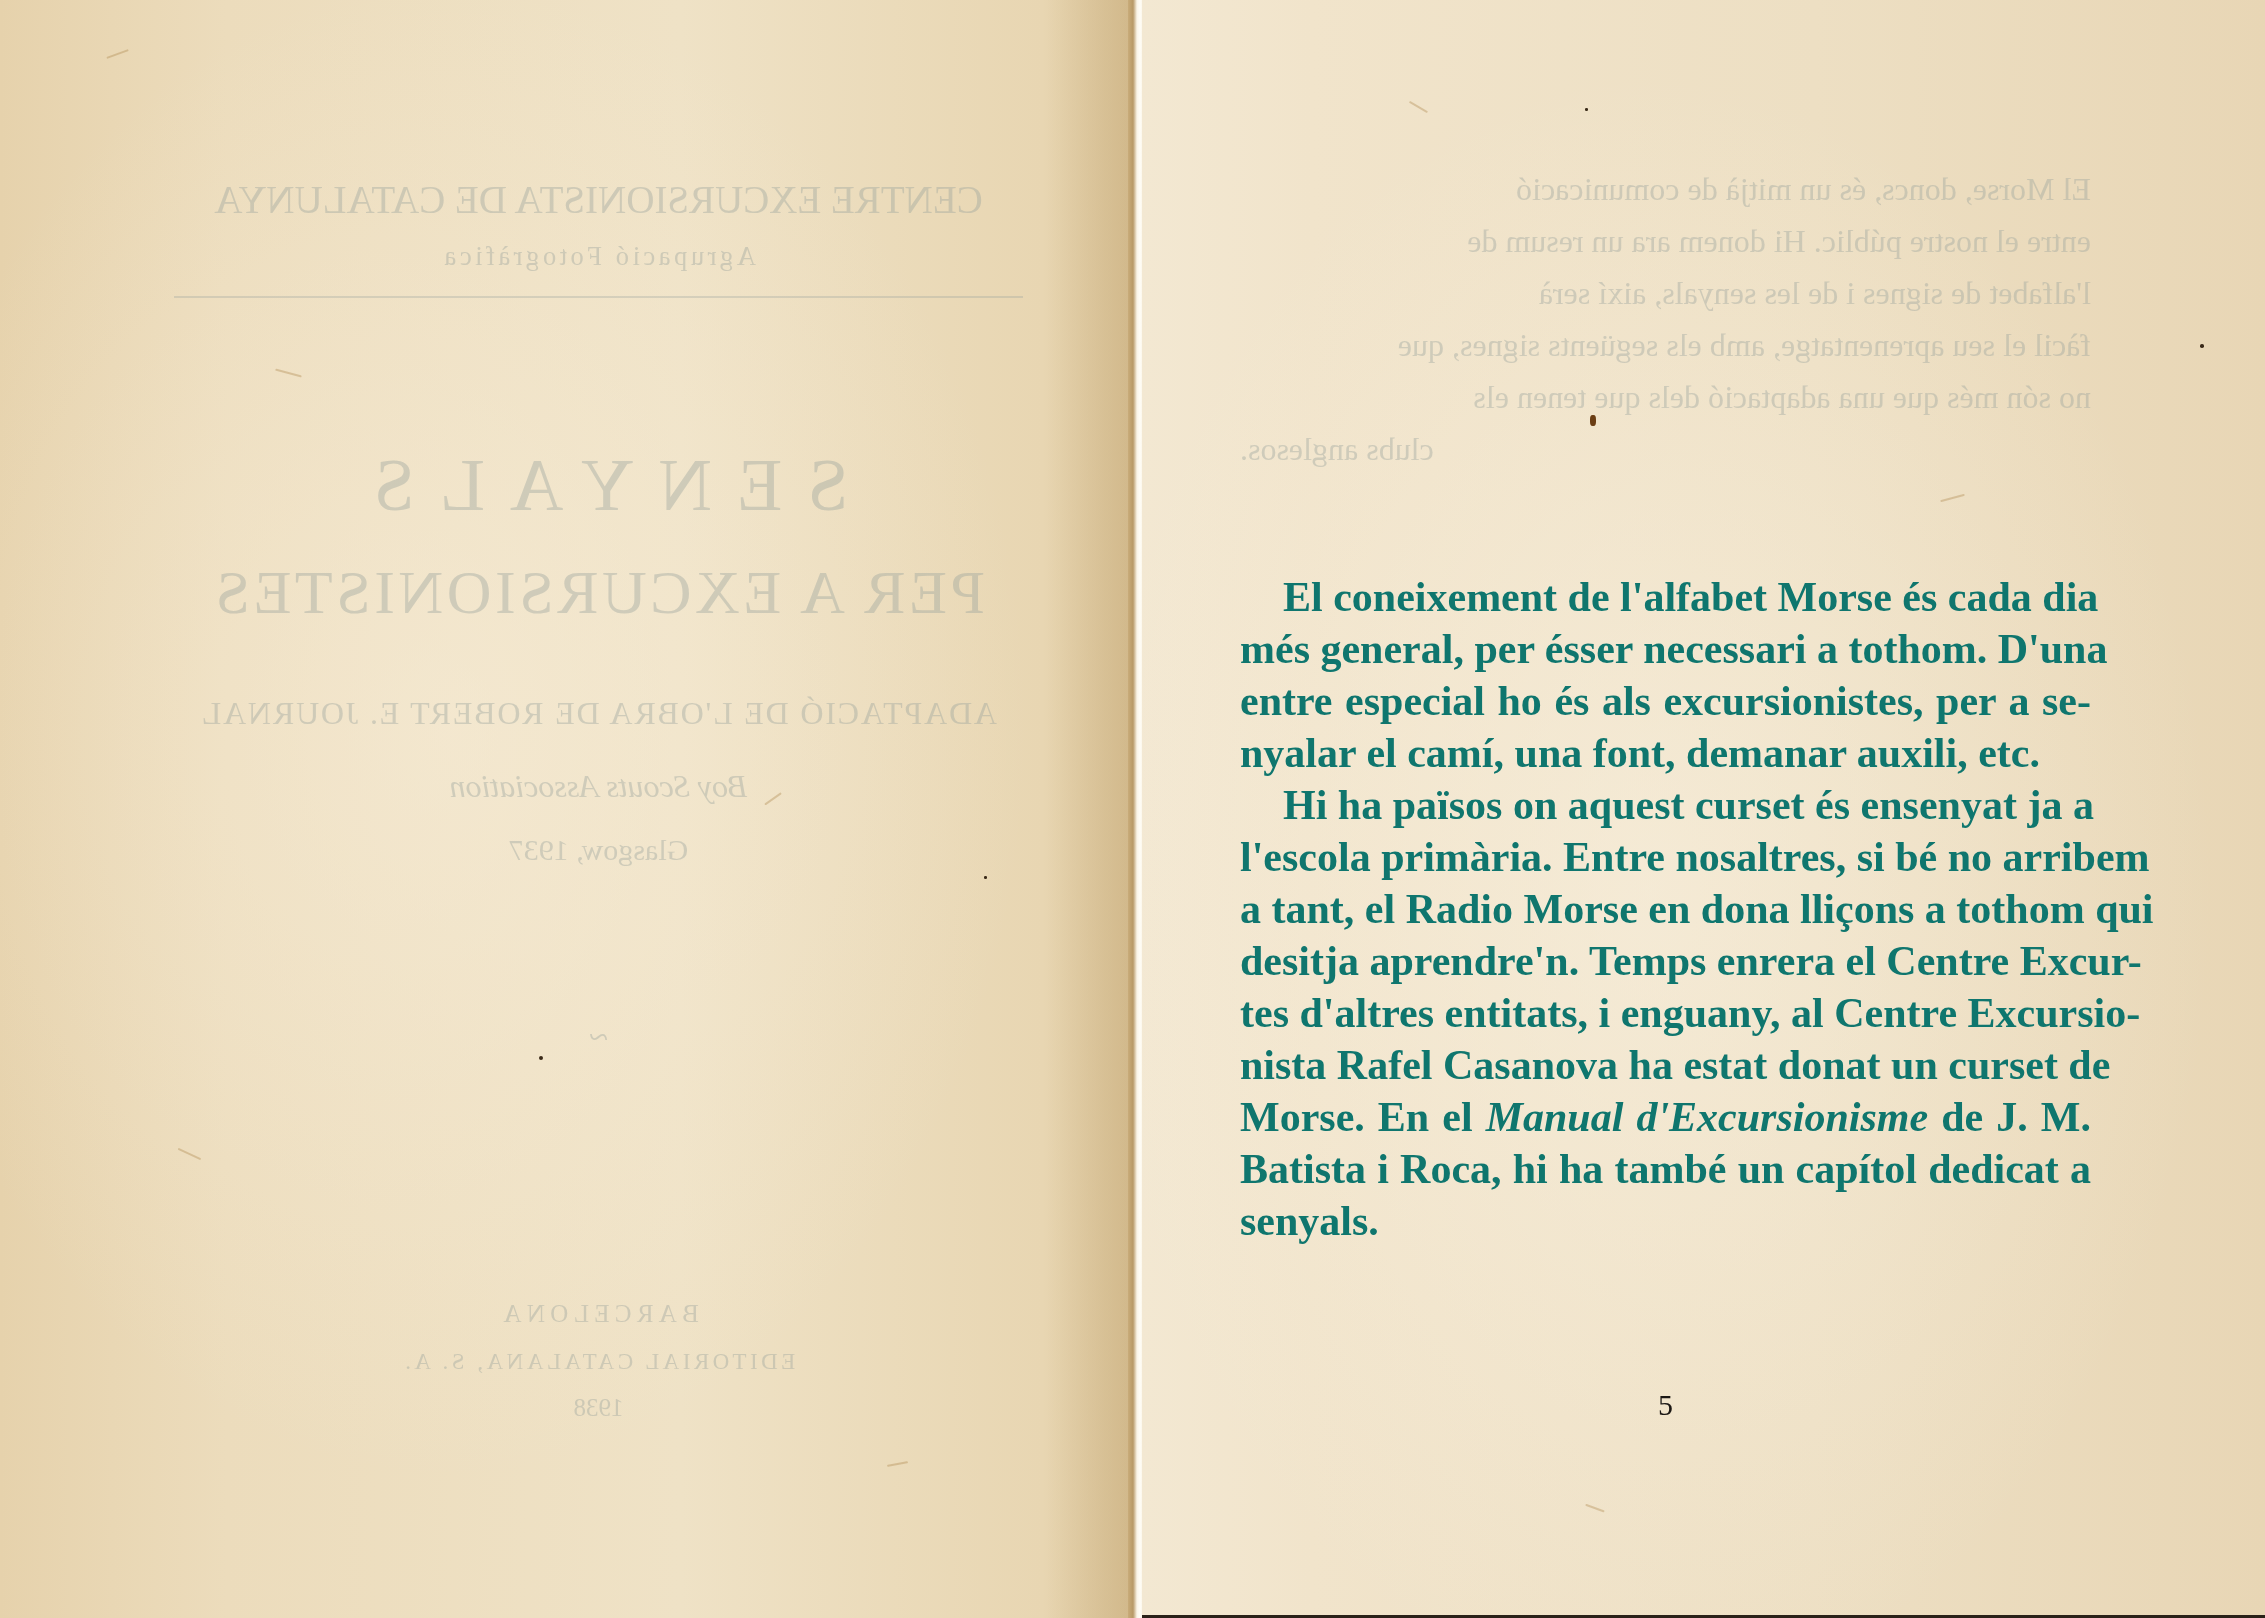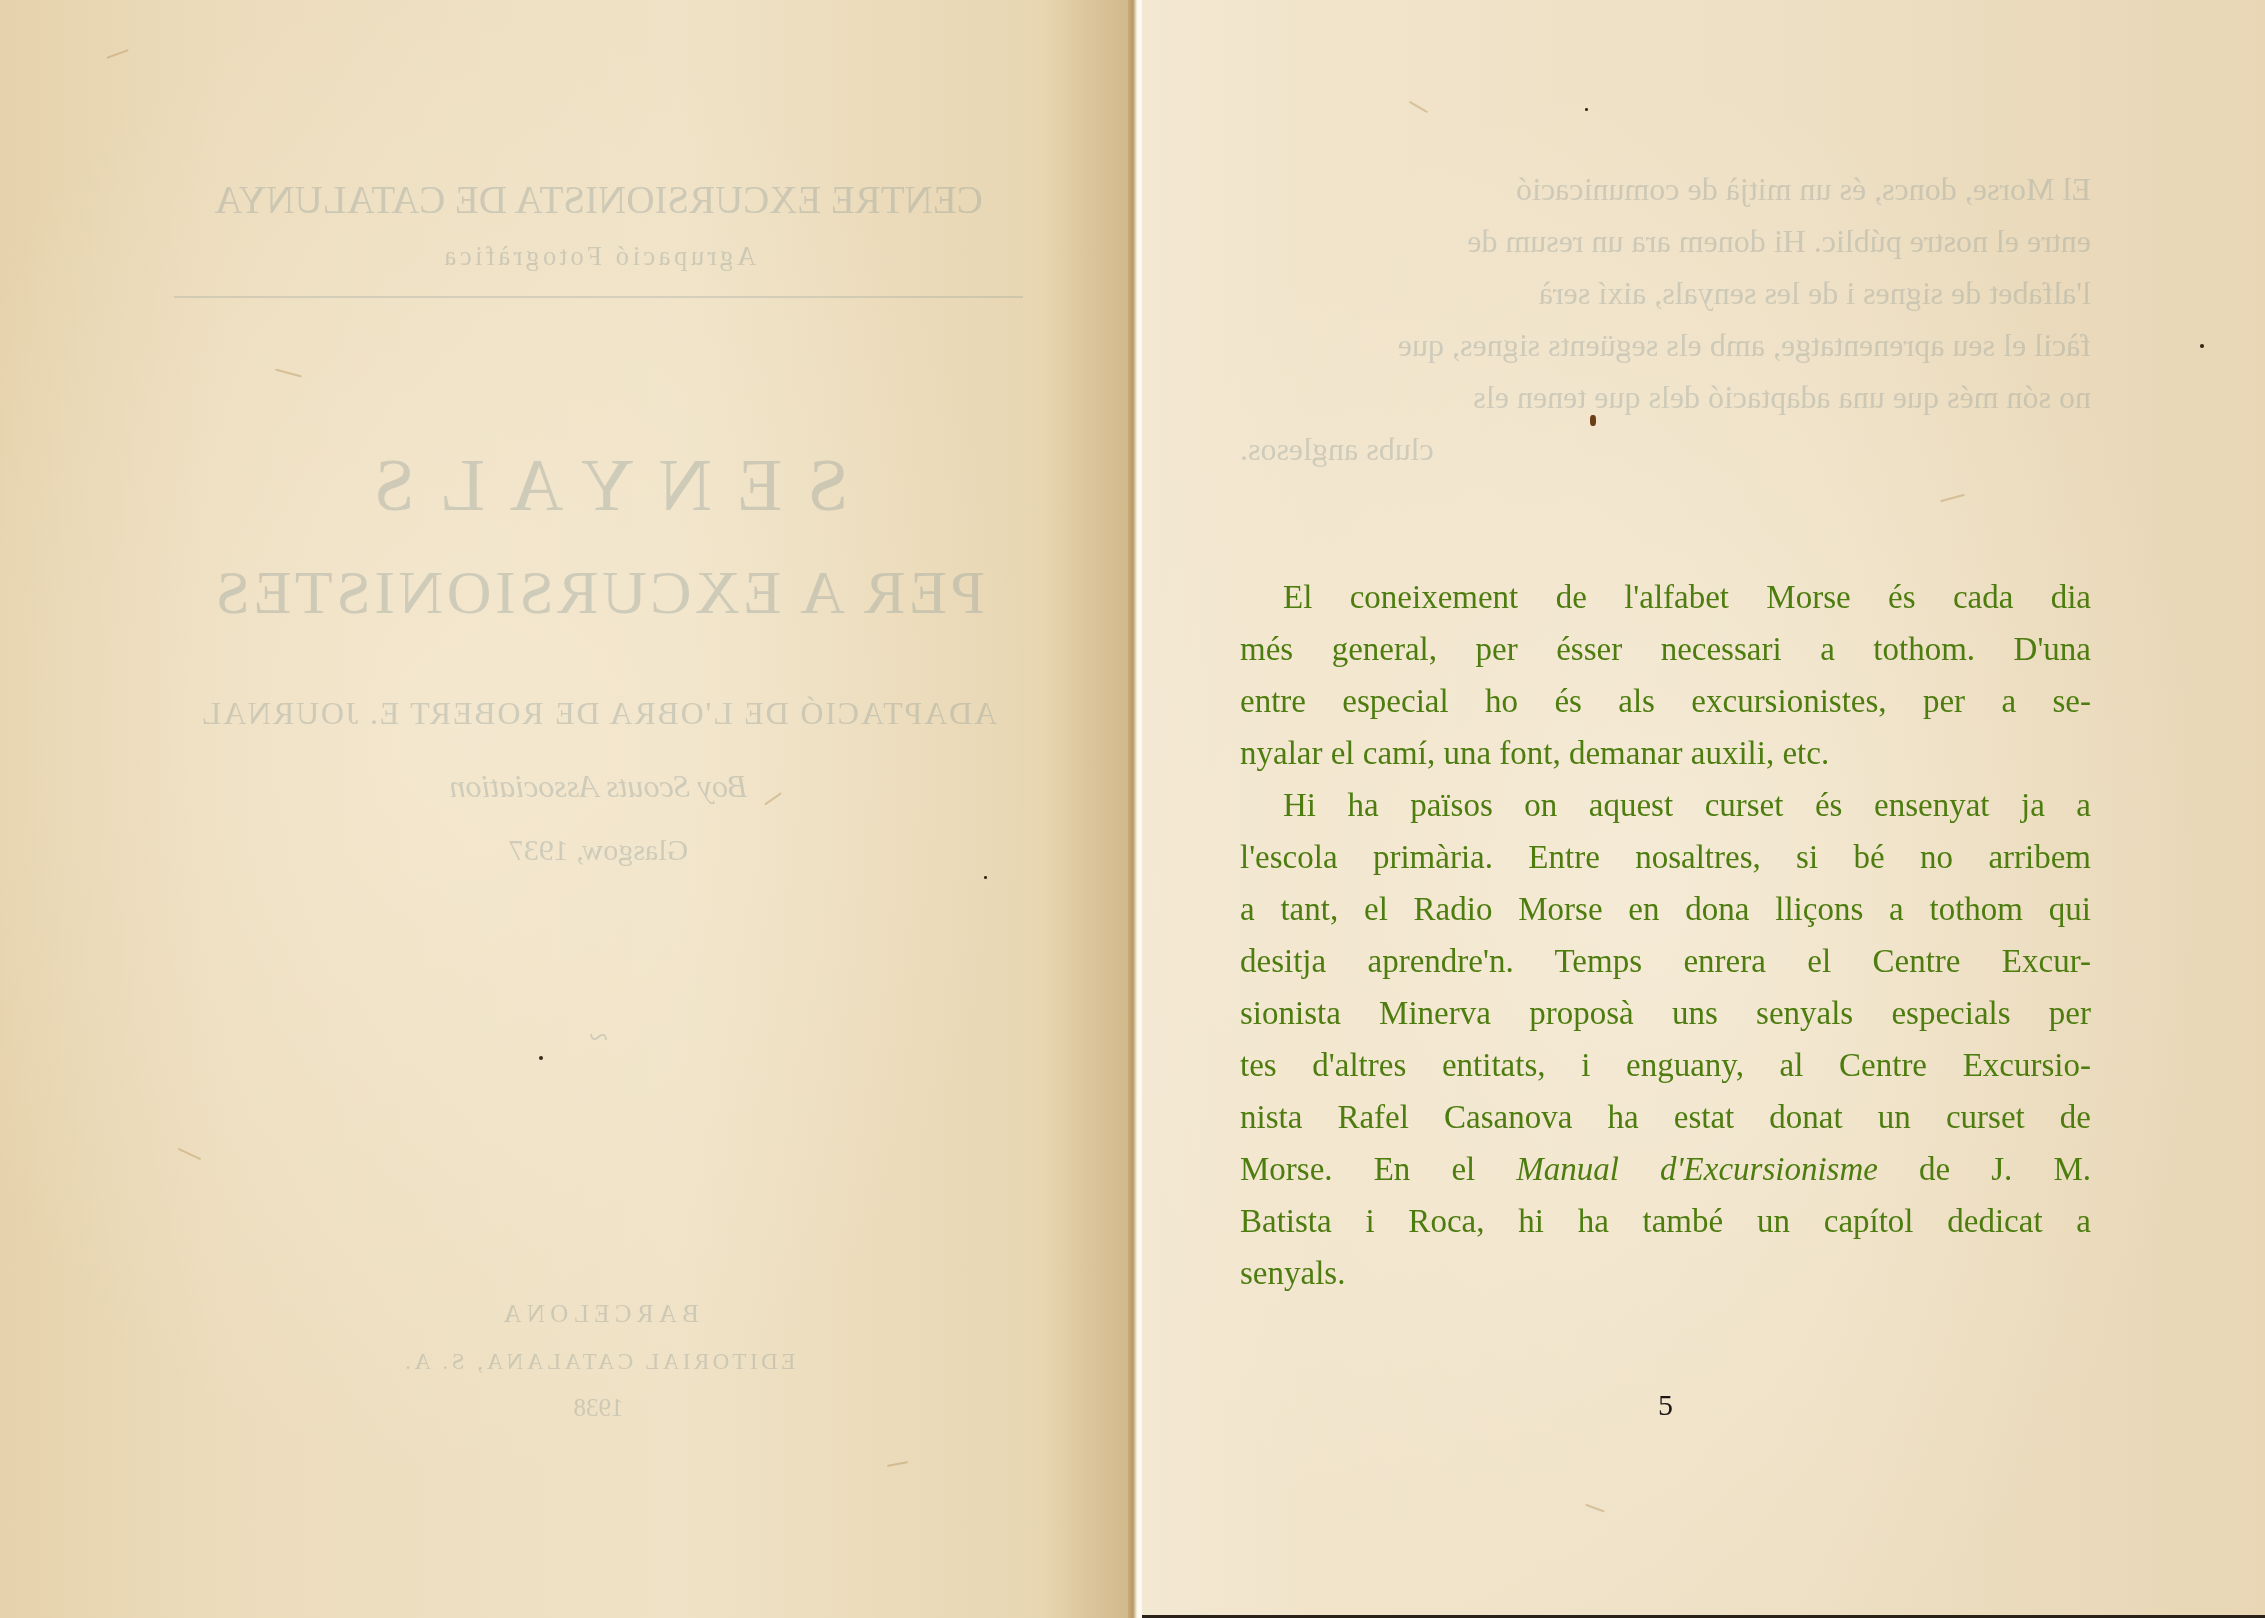--- a/index.html
+++ b/index.html
@@ -41,21 +41,21 @@
   
   .bleed {
     position: absolute; color: rgba(150,160,155,0.38); transform: scaleX(-1);
     text-align: center; white-space: nowrap;
   }
   .bleed-left { left: 174px; width: 849px; }
 
   
   .body-text {
     position: absolute; left: 1240px; width: 851px; top: 571px;
-    color: #4d7c0f; font-size: 33px; line-height: 52px;
+    color: #0f766e; font-size: 42px; line-height: 52px; font-weight: bold;
   }
   .line {
     display: block; text-align: justify; text-align-last: justify; white-space: nowrap;
     height: 52px;
   }
   .line.indent { padding-left: 43px; }
   .line.last { text-align-last: left; }
   .line .it { font-style: italic; }
   .page-number {
     position: absolute; left: 1654px; top: 1388px; width: 23px; text-align: center;
@@ -117,21 +117,20 @@
       <span class="line indent">El coneixement de l'alfabet Morse és cada dia</span>
       <span class="line">més general, per ésser necessari a tothom. D'una</span>
       <span class="line">entre especial ho és als excursionistes, per a se-</span>
       <span class="line last">nyalar el camí, una font, demanar auxili, etc.</span>
     </div>
     <div>
       <span class="line indent">Hi ha països on aquest curset és ensenyat ja a</span>
       <span class="line">l'escola primària. Entre nosaltres, si bé no arribem</span>
       <span class="line">a tant, el Radio Morse en dona lliçons a tothom qui</span>
       <span class="line">desitja aprendre'n. Temps enrera el Centre Excur-</span>
-      <span class="line">sionista Minerva proposà uns senyals especials per</span>
       <span class="line">tes d'altres entitats, i enguany, al Centre Excursio-</span>
       <span class="line">nista Rafel Casanova ha estat donat un curset de</span>
       <span class="line"><span>Morse. En el </span> <span class="it">Manual d'Excursionisme</span> <span> de J. M.</span></span>
       <span class="line">Batista i Roca, hi ha també un capítol dedicat a</span>
       <span class="line last">senyals.</span>
     </div>
   </div>
 
   <div class="page-number">5</div>
   <div class="bottom-edge"></div>

